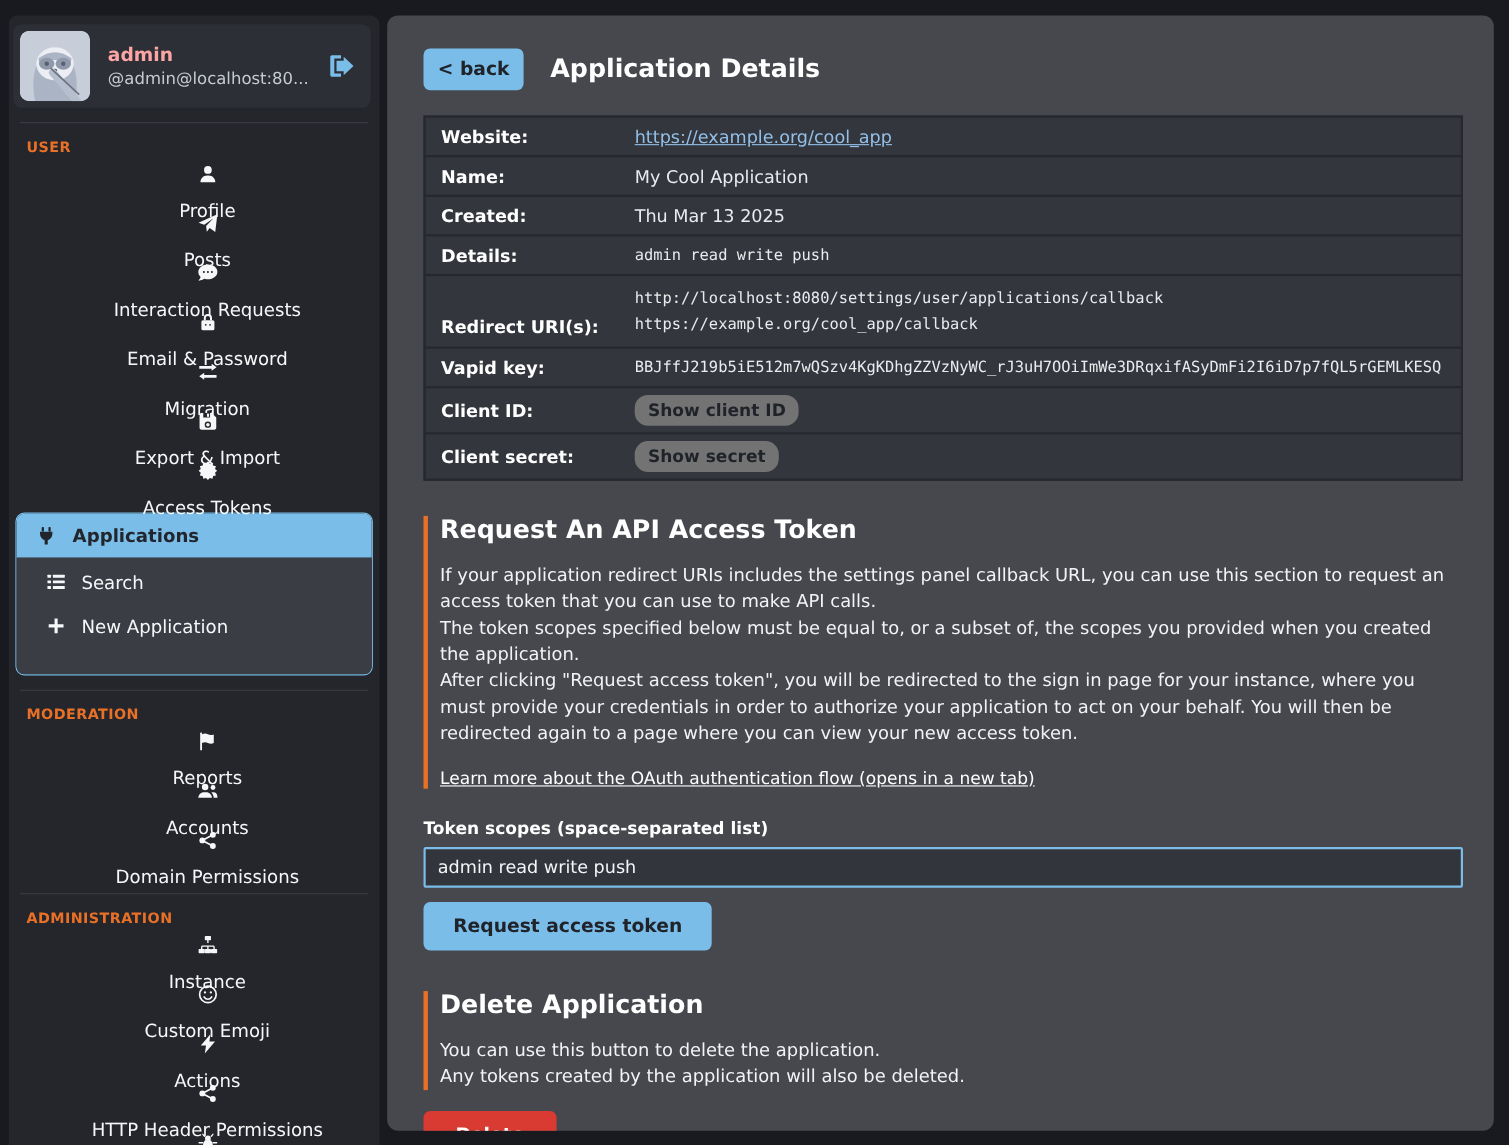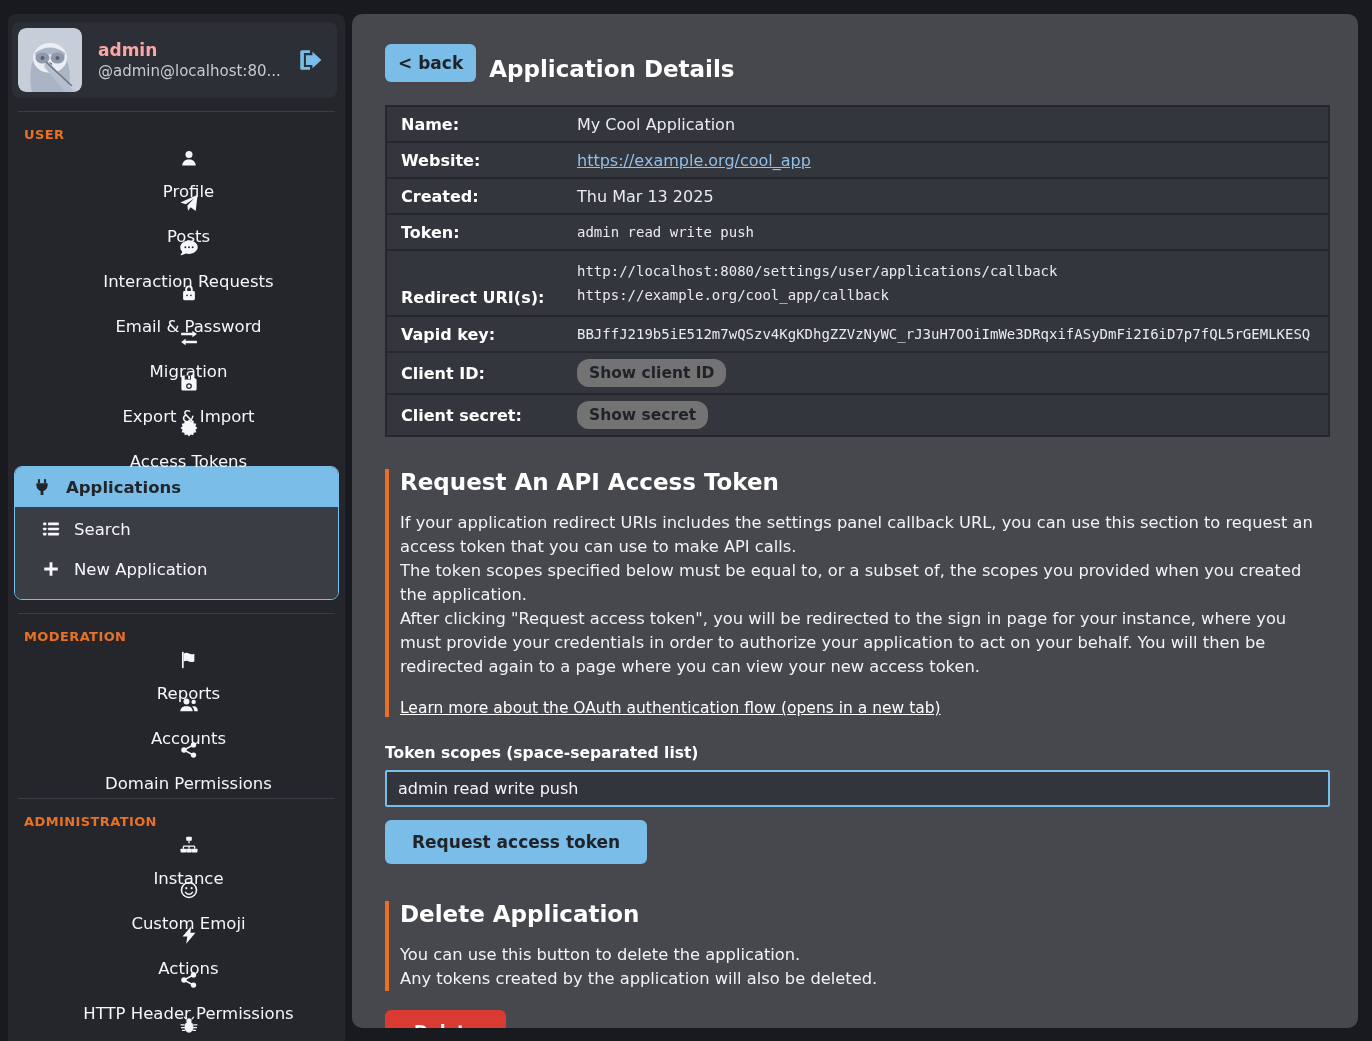--- a/index.html
+++ b/index.html
@@ -48,33 +48,33 @@
   }
   .icon svg { width:18px; height:18px; fill:currentColor; }
 
   .apps-block {
     margin:3px 6px 6px 6px; border:1px solid #79bde8; border-radius:8px; overflow:hidden;
   }
   .apps-header {
     background:#79bde8; color:#22262c; font-weight:bold; font-size:16.5px;
     height:40px; display:flex; align-items:center; gap:15px; padding-left:17px; cursor:pointer;
   }
-  .apps-submenu { background:#3a3d44; padding:2px 0 10px 0; }
+  .apps-submenu { background:#3a3d44; padding:2px 0 24px 0; }
   .sub-item {
     height:40px; display:flex; align-items:center; gap:14px;
     padding-left:26px; font-size:16.5px; color:#f6f7f9; cursor:pointer;
   }
 
   
   .main {
     margin-left:7px; width:1006px; height:1014px;
     background:#47484e; border-radius:10px;
     padding:30px 28px 0 33px; overflow:hidden;
   }
-  .back-row { display:flex; align-items:flex-end; gap:13px; margin-bottom:23px; }
+  .back-row { display:flex; align-items:center; gap:24px; margin-bottom:23px; }
   .back-btn {
     background:#79bde8; color:#20242a; font-weight:bold; font-size:17px;
     border:none; border-radius:6px; padding:9px 13px; cursor:pointer;
     font-family:inherit;
   }
   .page-title { font-size:23px; font-weight:bold; color:#ffffff; }
 
   .info-table {
     background:#26282e; border:2px solid #26282e;
     display:flex; flex-direction:column; gap:2px; margin-bottom:32px;
@@ -358,33 +358,33 @@
 
 <main class="main">
 
   <div class="back-row">
     <button class="back-btn">&lt; back</button>
     <span class="page-title">Application Details</span>
   </div>
 
   <div class="info-table">
     <div class="trow">
+      <span class="tlabel">Website:</span>
+      <a class="tlink">https://example.org/cool_app</a>
+    </div>
+    <div class="trow">
       <span class="tlabel">Name:</span>
       <span class="tvalue">My Cool Application</span>
     </div>
     <div class="trow">
-      <span class="tlabel">Website:</span>
-      <a class="tlink">https://example.org/cool_app</a>
-    </div>
-    <div class="trow">
       <span class="tlabel">Created:</span>
       <span class="tvalue">Thu Mar 13 2025</span>
     </div>
     <div class="trow">
-      <span class="tlabel">Token:</span>
+      <span class="tlabel">Details:</span>
       <span class="mono">admin read write push</span>
     </div>
     <div class="trow top" style="padding-top:8px;padding-bottom:8px;">
       <span class="tlabel" style="padding-top:2px;">Redirect URI(s):</span>
       <span>
         <div class="mono mono-line">http://localhost:8080/settings/user/applications/callback</div>
         <div class="mono mono-line">https://example.org/cool_app/callback</div>
       </span>
     </div>
     <div class="trow">

